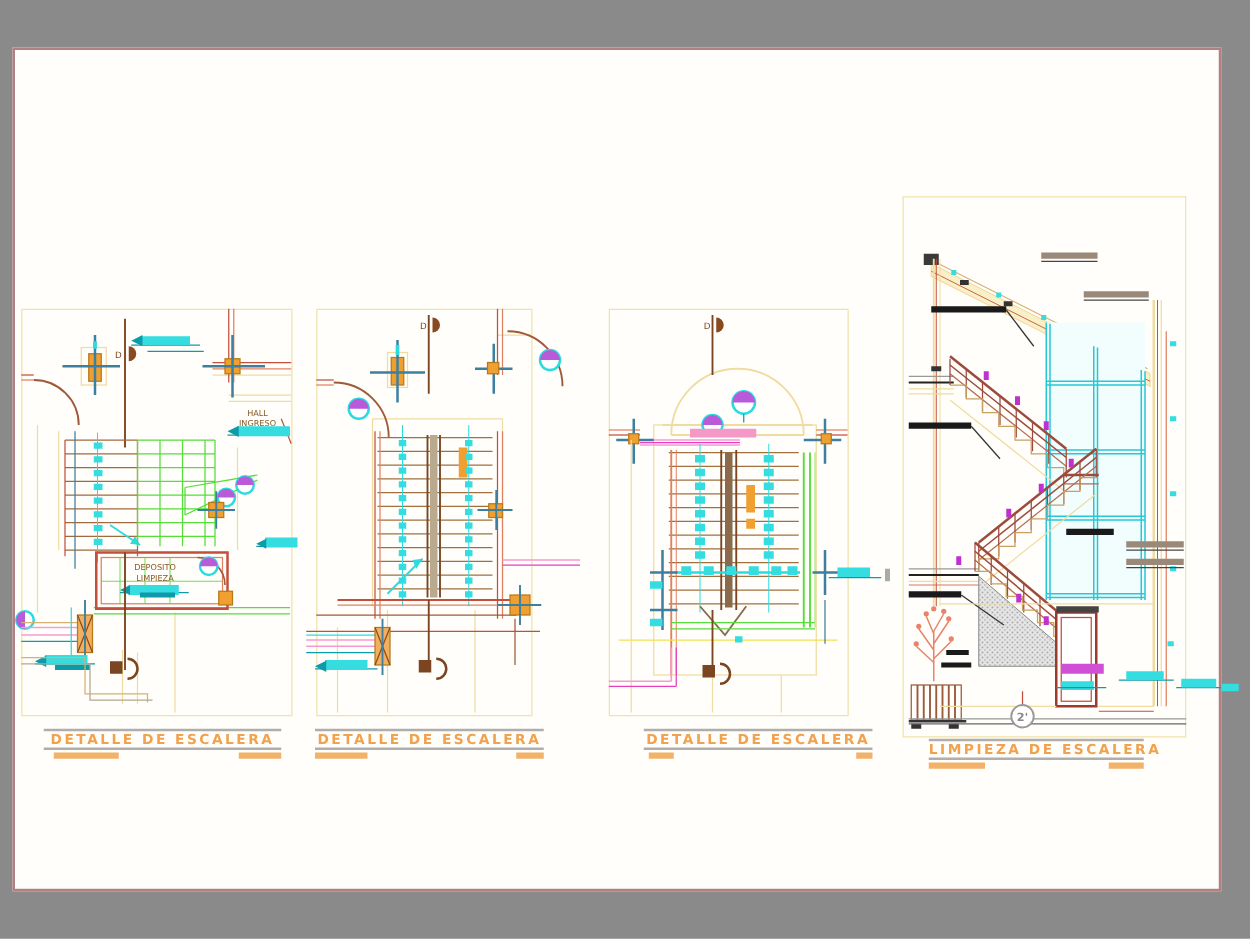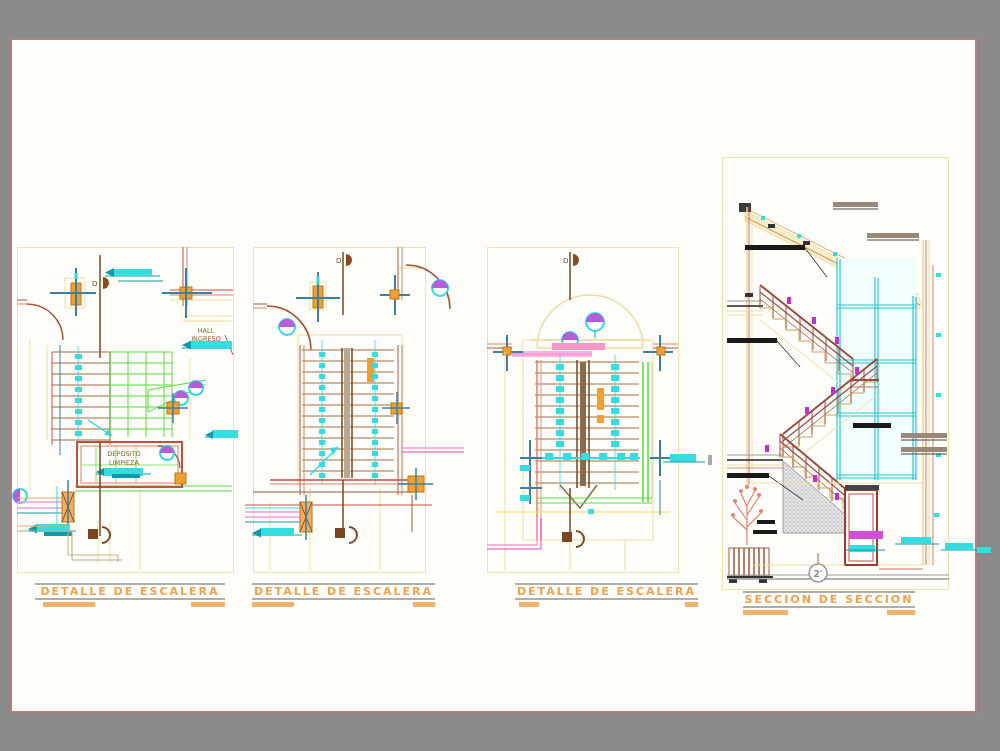--- a/index.html
+++ b/index.html
@@ -540,19 +540,19 @@
   <div class="ttext">DETALLE DE ESCALERA</div>
   <div class="trule"></div>
   <div class="tbars">
     <span class="bar l"></span>
       <span class="bar r"></span>
   </div>
 </div>
 
 <div class="tblock t4">
   <div class="trule"></div>
-  <div class="ttext">SECCION DE SECCION</div>
+  <div class="ttext">LIMPIEZA DE ESCALERA</div>
   <div class="trule"></div>
   <div class="tbars">
     <span class="bar l"></span>
       <span class="bar r"></span>
   </div>
 </div>
 
 </body></html>

